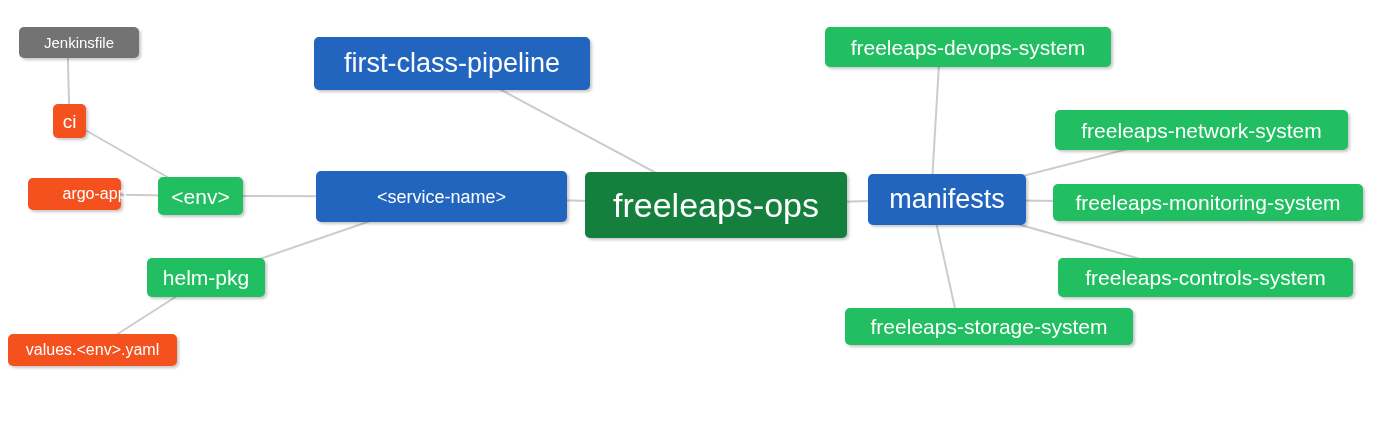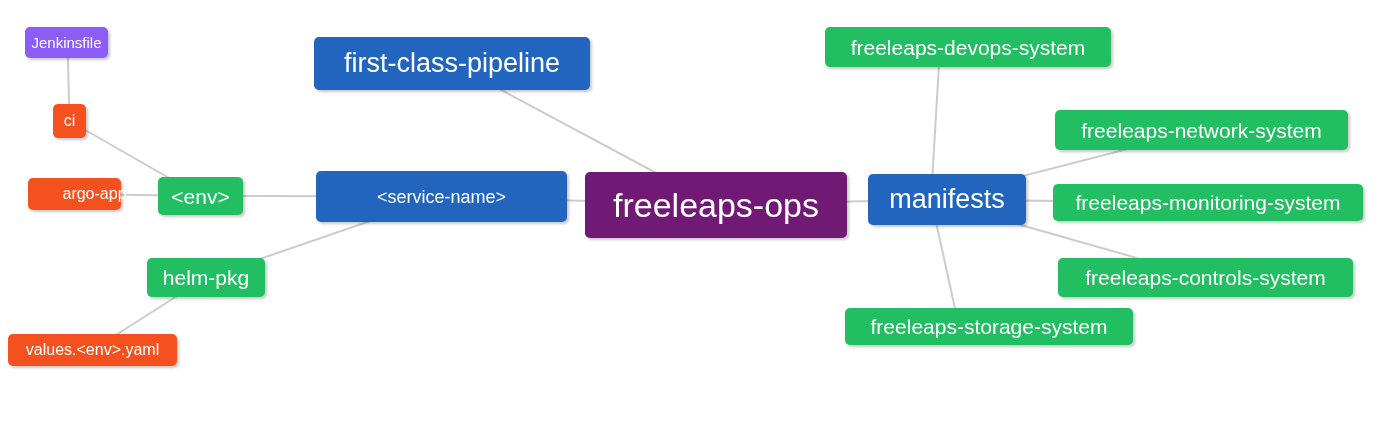--- a/index.html
+++ b/index.html
@@ -51,29 +51,29 @@
       <line x1="441.5" y1="196.5" x2="206" y2="277.5" stroke="#CCCCCC" stroke-width="2"></line>
       <line x1="206" y1="277.5" x2="92.5" y2="350" stroke="#CCCCCC" stroke-width="2"></line>
       <line x1="716" y1="205" x2="931" y2="199.5" stroke="#CCCCCC" stroke-width="2"></line>
       <line x1="931" y1="199.5" x2="940" y2="47" stroke="#CCCCCC" stroke-width="2"></line>
       <line x1="931" y1="199.5" x2="1201.5" y2="130" stroke="#CCCCCC" stroke-width="2"></line>
       <line x1="931" y1="199.5" x2="1208" y2="202.5" stroke="#CCCCCC" stroke-width="2"></line>
       <line x1="931" y1="199.5" x2="1205.5" y2="277.5" stroke="#CCCCCC" stroke-width="2"></line>
       <line x1="931" y1="199.5" x2="959" y2="326.5" stroke="#CCCCCC" stroke-width="2"></line>
     </svg>
   <div id="node-layer">
-      <div class="node" style="left: 585px; top: 172px; width: 262px; height: 66px; font-size: 34px; background: #701a75; color: rgb(255, 255, 255);">freeleaps-ops</div>
+      <div class="node" style="left: 585px; top: 172px; width: 262px; height: 66px; font-size: 34px; background: #15803d; color: rgb(255, 255, 255);">freeleaps-ops</div>
       <div class="node" style="left: 314px; top: 37px; width: 276px; height: 53px; font-size: 27px; background: rgb(33, 101, 191); color: rgb(255, 255, 255);">first-class-pipeline</div>
       <div class="node" style="left: 316px; top: 171px; width: 251px; height: 51px; font-size: 18px; background: rgb(33, 101, 191); color: rgb(255, 255, 255);">&lt;service-name&gt;</div>
       <div class="node" style="left: 852px; top: 174px; width: 158px; height: 51px; font-size: 27px; background: rgb(33, 101, 191); color: rgb(255, 255, 255); margin-left: 16px;">manifests</div>
       <div class="node" style="left: 158px; top: 177px; width: 85px; height: 38px; font-size: 21px; background: rgb(33, 191, 98); color: rgb(255, 255, 255);">&lt;env&gt;</div>
       <div class="node" style="left: 147px; top: 258px; width: 118px; height: 39px; font-size: 21px; background: rgb(33, 191, 98); color: rgb(255, 255, 255); text-align: center;">helm-pkg</div>
-      <div class="node" style="left: 53px; top: 104px; width: 33px; height: 34px; font-size: 16px; background: rgb(244, 81, 30); color: rgb(255, 255, 255);">ci</div>
+      <div class="node" style="left: 53px; top: 104px; width: 33px; height: 34px; font-size: 19px; background: rgb(244, 81, 30); color: rgb(255, 255, 255);">ci</div>
       <div class="node" style="left: 28px; top: 178px; width: 93px; height: 32px; font-size: 16px; background: rgb(244, 81, 30); color: rgb(255, 255, 255); padding-left: 40px;">argo-app</div>
       <div class="node" style="left: 8px; top: 334px; width: 169px; height: 32px; font-size: 16px; background: rgb(244, 81, 30); color: rgb(255, 255, 255);">values.&lt;env&gt;.yaml</div>
-      <div class="node" style="left: 25px; top: 27px; width: 83px; height: 31px; font-size: 15px; background: #8b5cf6; color: rgb(255, 255, 255);">Jenkinsfile</div>
+      <div class="node" style="left: 19px; top: 27px; width: 120px; height: 31px; font-size: 15px; background: #737373; color: rgb(255, 255, 255);">Jenkinsfile</div>
       <div class="node" style="left: 797px; top: 27px; width: 286px; height: 40px; font-size: 21px; background: rgb(33, 191, 98); color: rgb(255, 255, 255); margin-left: 28px;">freeleaps-devops-system</div>
       <div class="node" style="left: 1055px; top: 110px; width: 293px; height: 40px; font-size: 21px; background: rgb(33, 191, 98); color: rgb(255, 255, 255);">freeleaps-network-system</div>
       <div class="node" style="left: 1053px; top: 184px; width: 310px; height: 37px; font-size: 21px; background: rgb(33, 191, 98); color: rgb(255, 255, 255);">freeleaps-monitoring-system</div>
       <div class="node" style="left: 1058px; top: 258px; width: 295px; height: 39px; font-size: 21px; background: rgb(33, 191, 98); color: rgb(255, 255, 255);">freeleaps-controls-system</div>
       <div class="node" style="left: 815px; top: 308px; width: 288px; height: 37px; font-size: 21px; background: rgb(33, 191, 98); color: rgb(255, 255, 255); margin-left: 30px;">freeleaps-storage-system</div>
     </div>
 </div>
 
 </body></html>

